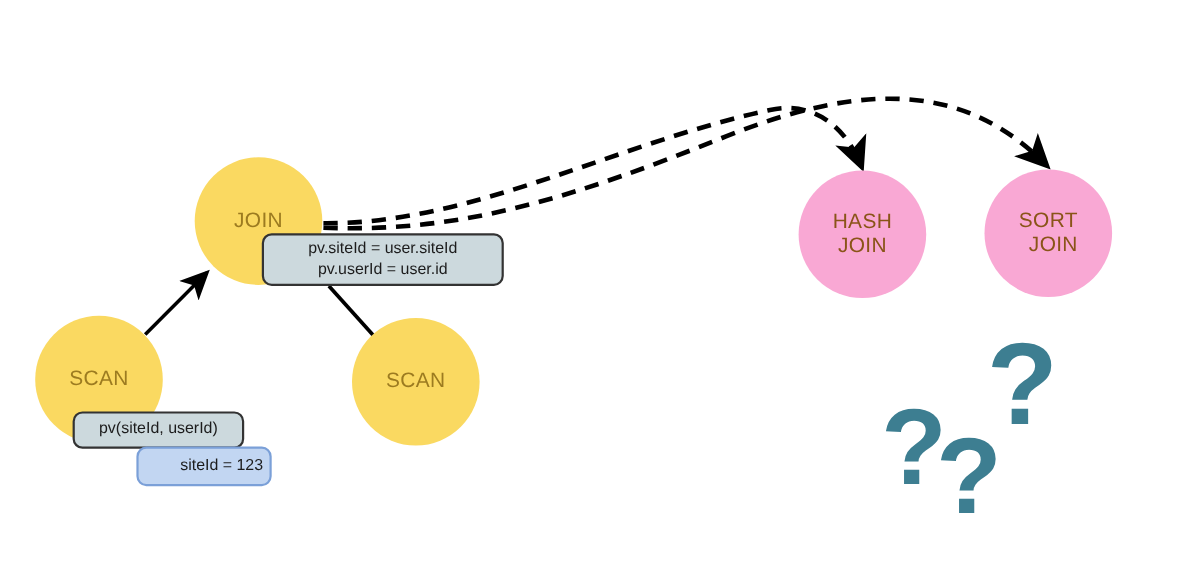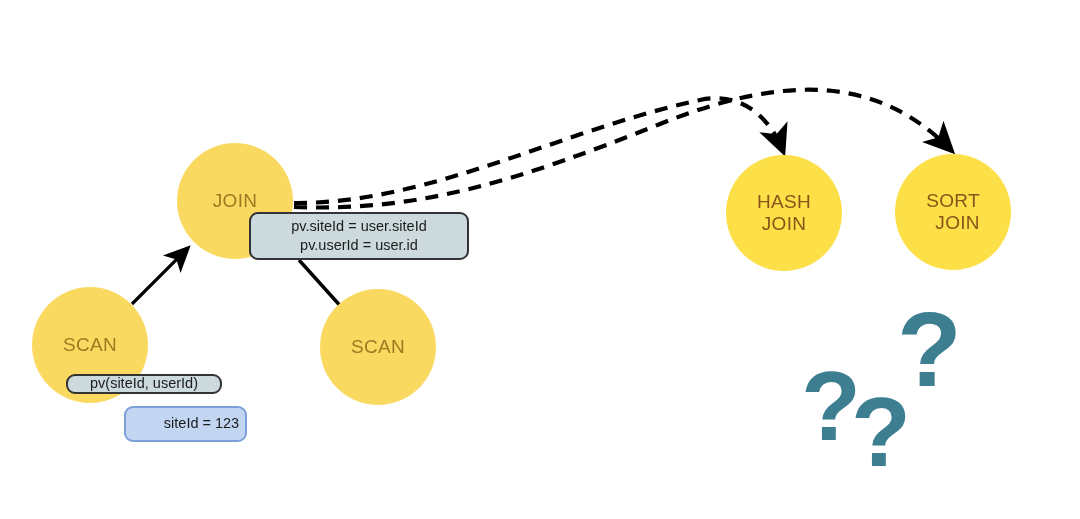--- a/index.html
+++ b/index.html
@@ -39,21 +39,21 @@
     font-size: 19px;
     letter-spacing: 0.3px;
     white-space: pre-line;
     user-select: none;
   }
   .node-scan-join {
     background: #fad961;
     color: #9c7b20;
   }
   .node-physical {
-    background: #fde047;
+    background: #f9a8d4;
     color: #8a5418;
   }
   .label-box {
     position: absolute;
     box-sizing: border-box;
     border-radius: 9px;
     display: flex;
     align-items: center;
     justify-content: center;
     text-align: center;
@@ -121,26 +121,26 @@
   <div class="node-circle node-physical" style="left:726px; top:155px; width:116px; height:116px;">
     <span>HASH
 JOIN</span>
   </div>
 
   <div class="node-circle node-physical" style="left:895px; top:154px; width:116px; height:116px;text-align:right;">
     <span>SORT
 JOIN</span>
   </div>
 
-  <div class="label-box label-schema" style="left:249px; top:212px; width:220px; height:48px;">
+  <div class="label-box label-schema" style="left:238px; top:212px; width:220px; height:48px;">
     <span>pv.siteId = user.siteId
 pv.userId = user.id</span>
   </div>
 
-  <div class="label-box label-schema" style="left:66px; top:374px; width:156px; height:20px;">
+  <div class="label-box label-schema" style="left:66px; top:374px; width:156px; height:34px;">
     <span>pv(siteId,  userId)</span>
   </div>
 
 
   <div class="label-box label-filter" style="left:124px; top:406px; width:123px; height:36px;">
     <span>siteId = 123</span>
   </div>
 
   <div class="qmark" style="left:897px; top:296px; font-size:106px;">
     <span>?</span>

